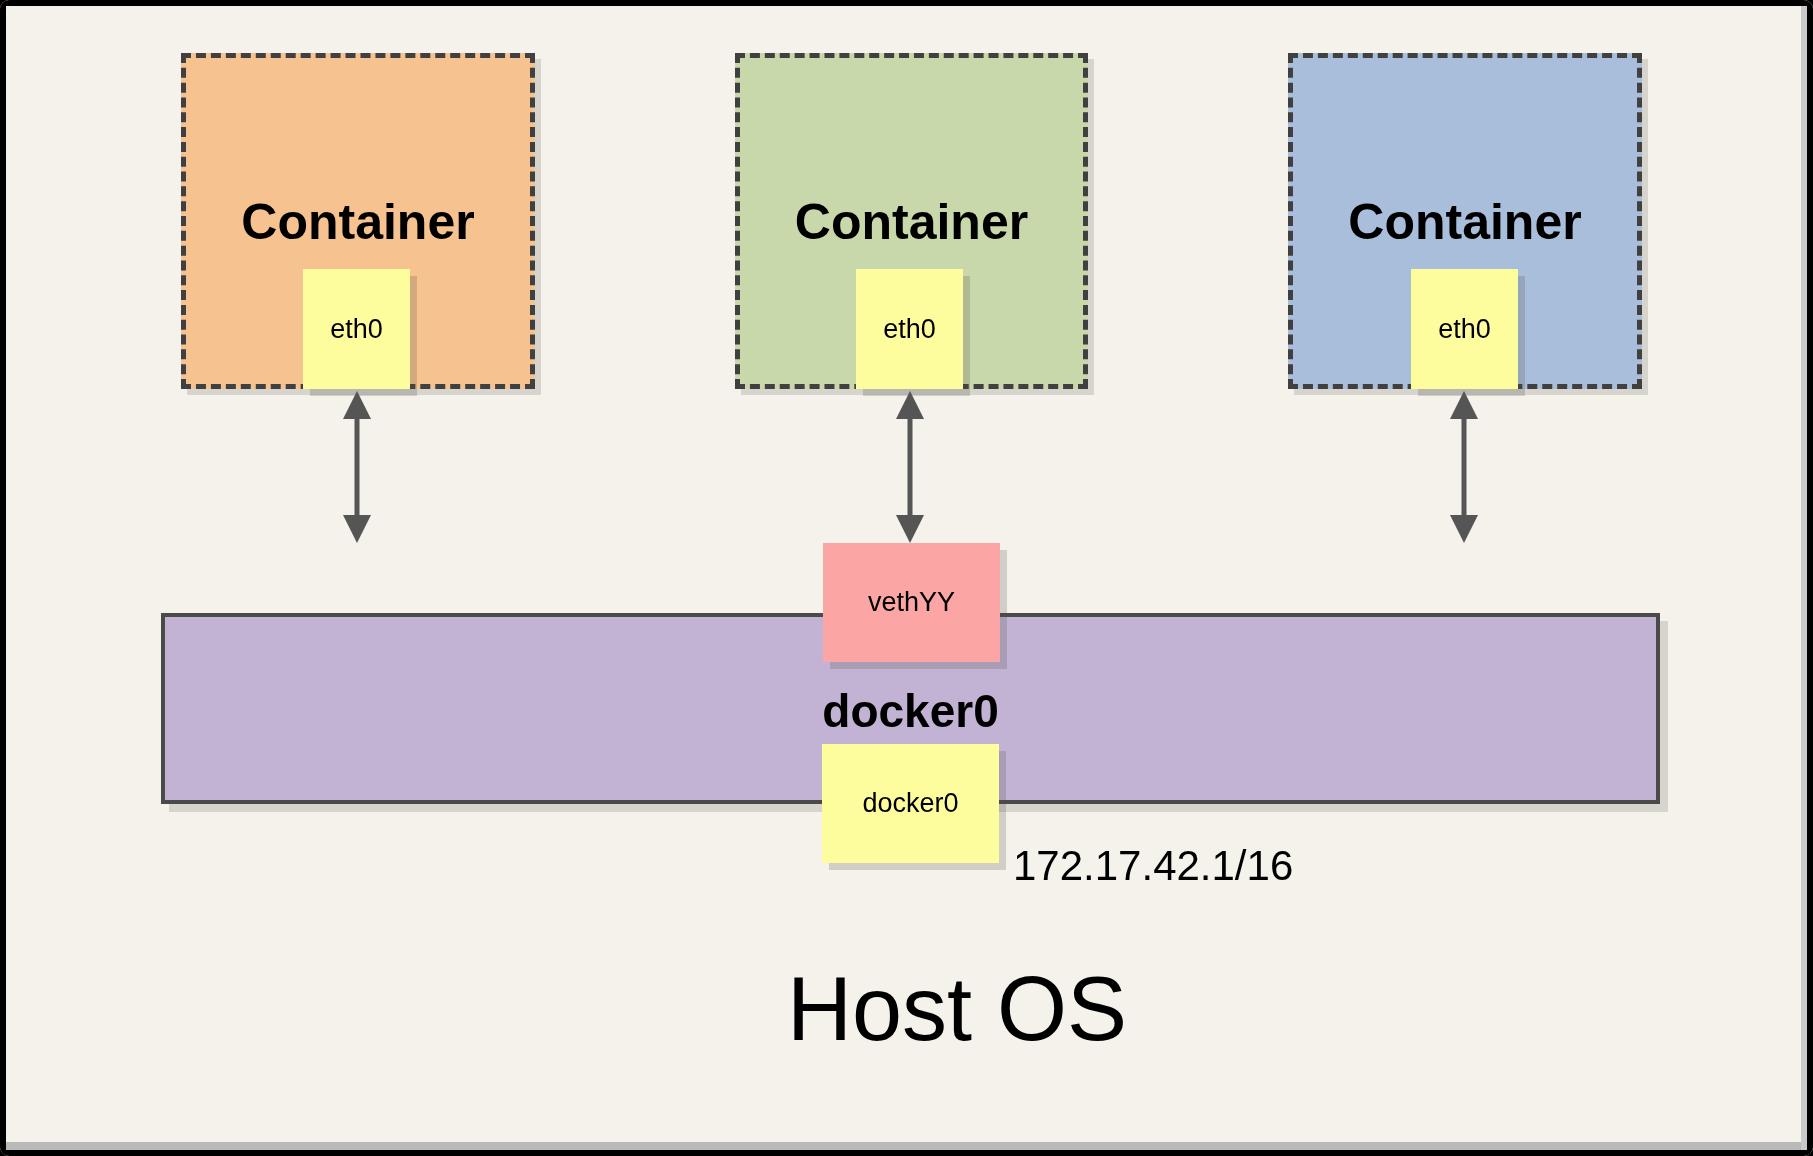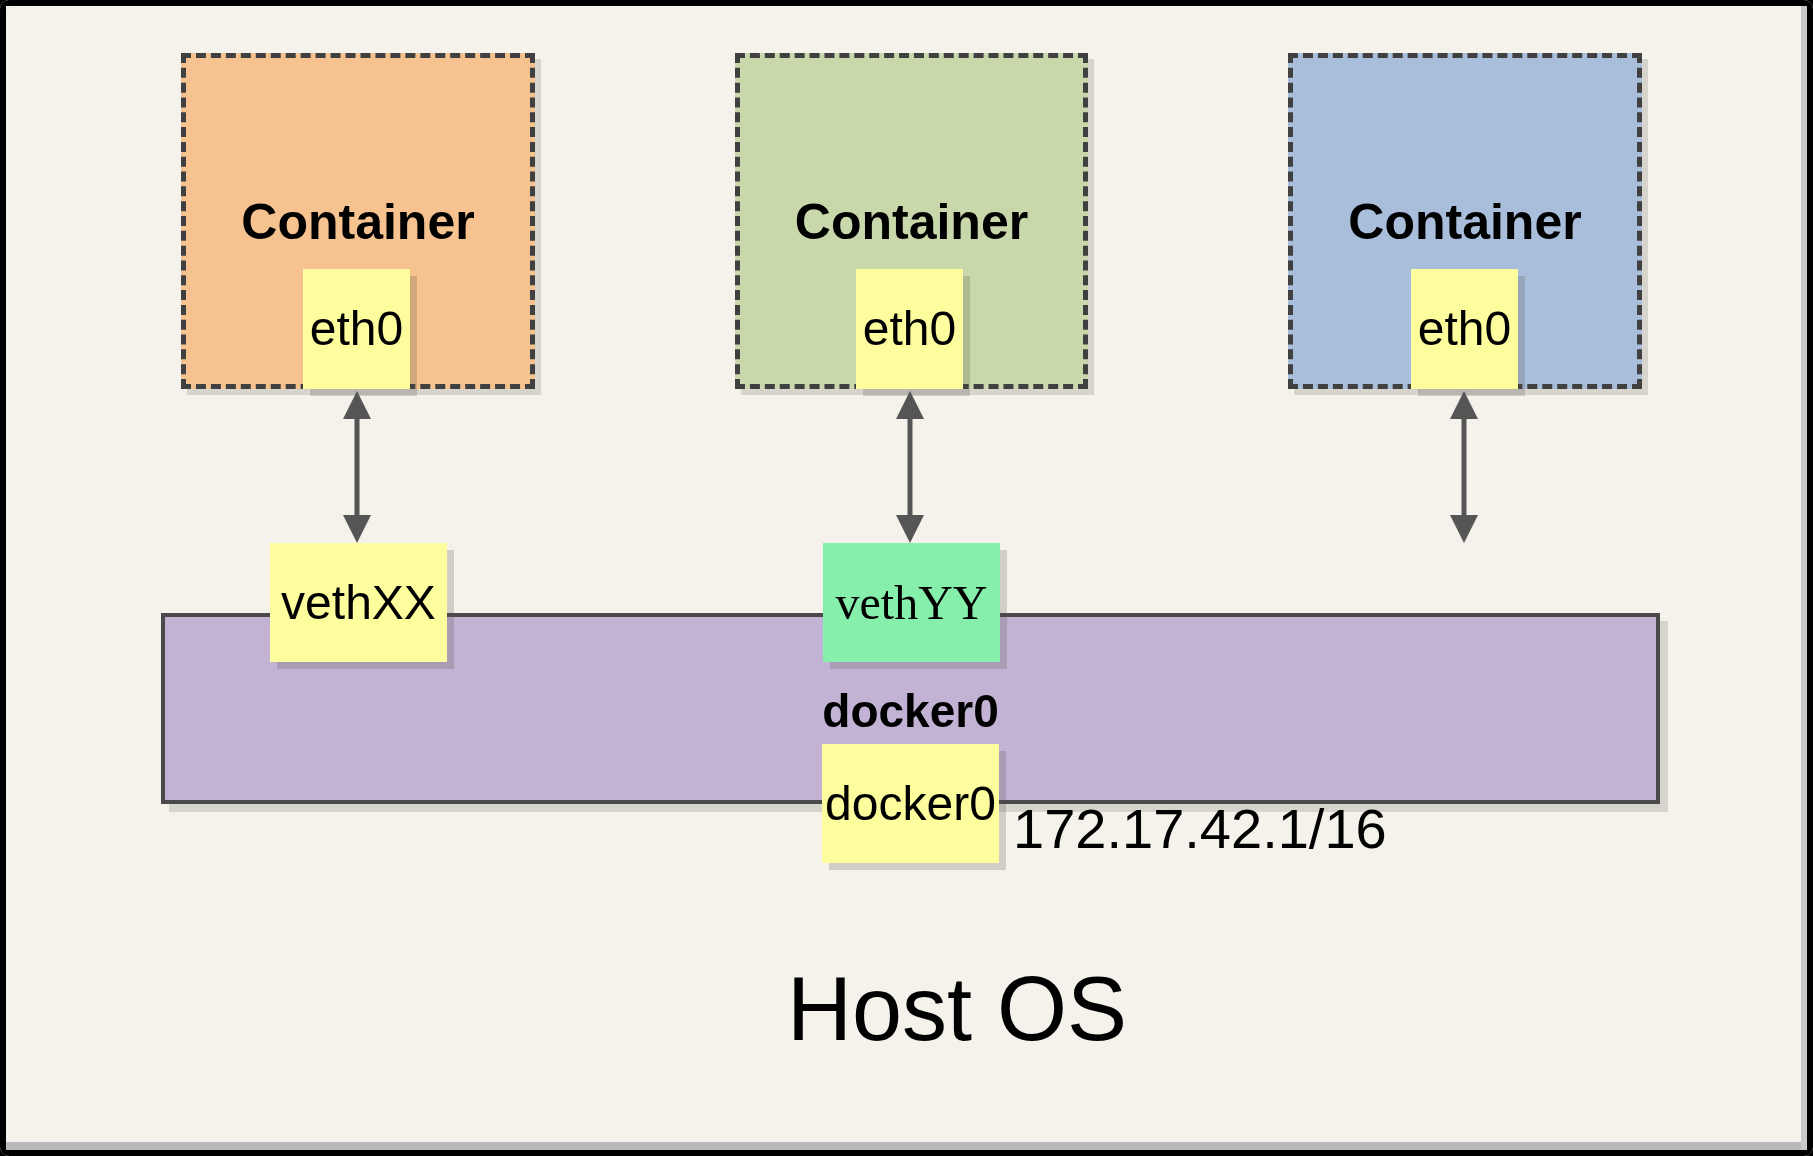--- a/index.html
+++ b/index.html
@@ -17,39 +17,39 @@
     box-shadow:6px 6px 0 rgba(80,78,70,0.18);
   }
   .cbox-label{
     position:absolute;left:0;right:0;top:139px;
     text-align:center;font-size:50px;font-weight:bold;line-height:1;
   }
   
   .note{
     position:absolute;display:flex;align-items:center;justify-content:center;
     box-shadow:7px 7px 0 rgba(80,78,70,0.22);
-    font-size:48px;line-height:1;z-index:3;
+    font-size:27px;line-height:1;z-index:3;
   }
   .note.eth{width:107px;height:120px;z-index:2;}
   .note.veth{width:177px;height:119px;}
   .note.bridge-if{width:177px;height:119px;}
   
   .arrow{position:absolute;z-index:2;}
   
   .bridge{
     position:absolute;box-sizing:border-box;
     border:4px solid #4A4A4A;
     box-shadow:8px 8px 0 rgba(80,78,70,0.18);
     z-index:1;
   }
   .bridge-label{
     position:absolute;left:0;right:0;top:71px;
     text-align:center;font-size:46px;font-weight:bold;line-height:1;
   }
-  .ip-label{position:absolute;left:1013px;top:801px;font-size:56px;line-height:1;z-index:3;}
+  .ip-label{position:absolute;left:1013px;top:845px;font-size:42px;line-height:1;z-index:3;}
   .host-label{
     position:absolute;left:909px;top:964px;transform:translateX(-50%);
     font-size:90px;line-height:1;white-space:nowrap;z-index:3;margin-left:48px;
   }
   
   .edge-bottom{position:absolute;left:6px;right:6px;bottom:6px;height:8px;background:#B9B9B9;z-index:9;}
   .edge-right{position:absolute;top:6px;bottom:6px;right:6px;width:6px;background:#C9C9C9;z-index:9;}
   .frame{position:absolute;inset:0;border:6px solid #000;z-index:10;pointer-events:none;}
 </style>
 </head>
@@ -92,24 +92,21 @@
   <svg class="arrow" style="left:1434px;top:389px" width="60" height="156" viewBox="0 0 60 156">
     <line x1="30" y1="24" x2="30" y2="132" stroke="#555555" stroke-width="5"></line>
     <polygon points="30,2 16,30 44,30" fill="#555555"></polygon>
     <polygon points="30,154 16,126 44,126" fill="#555555"></polygon>
   </svg>
 
   <div class="bridge" style="left: 161px; top: 613px; width: 1499px; height: 191px; background-color: rgb(194, 179, 213);">
     <div class="bridge-label">docker0</div>
   </div>
 
-  <div class="note veth" style="left: 270px; top: 543px; background-color: rgb(253, 253, 158);">
-    <span>vethXX</span>
-  </div>
-  <div class="note veth" style="left: 823px; top: 543px; background-color: #86efac; font-family: Liberation Serif, serif;">
+  <div class="note veth" style="left: 823px; top: 543px; background-color: #fca5a5;">
     <span>vethYY</span>
   </div>
 
   <div class="note bridge-if" style="left: 822px; top: 744px; background-color: rgb(253, 253, 158);">
     <span>docker0</span>
   </div>
 
   <div class="ip-label">172.17.42.1/16</div>
 
   <div class="host-label">Host OS</div>

